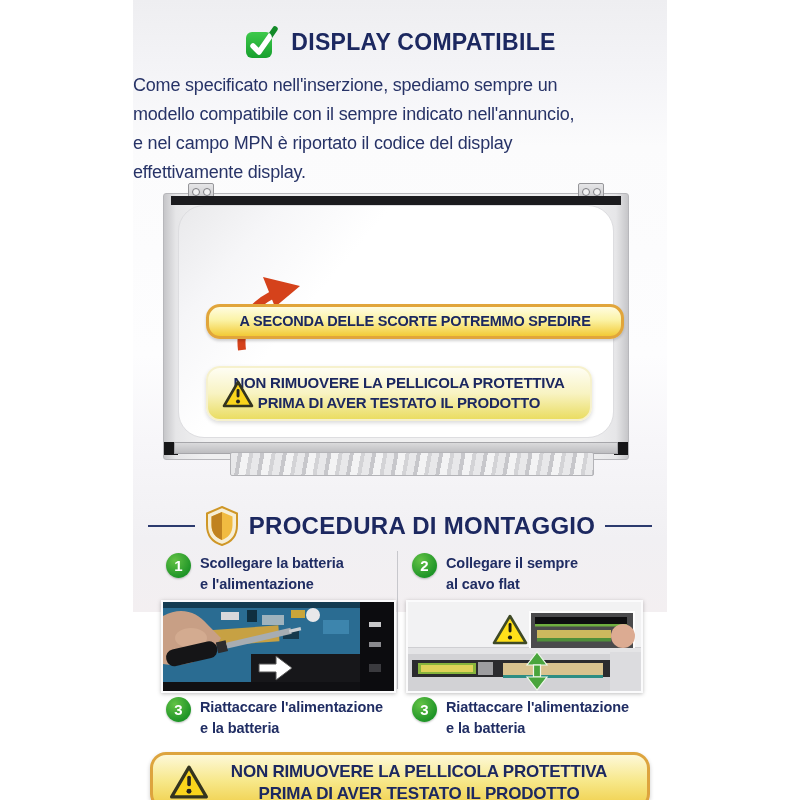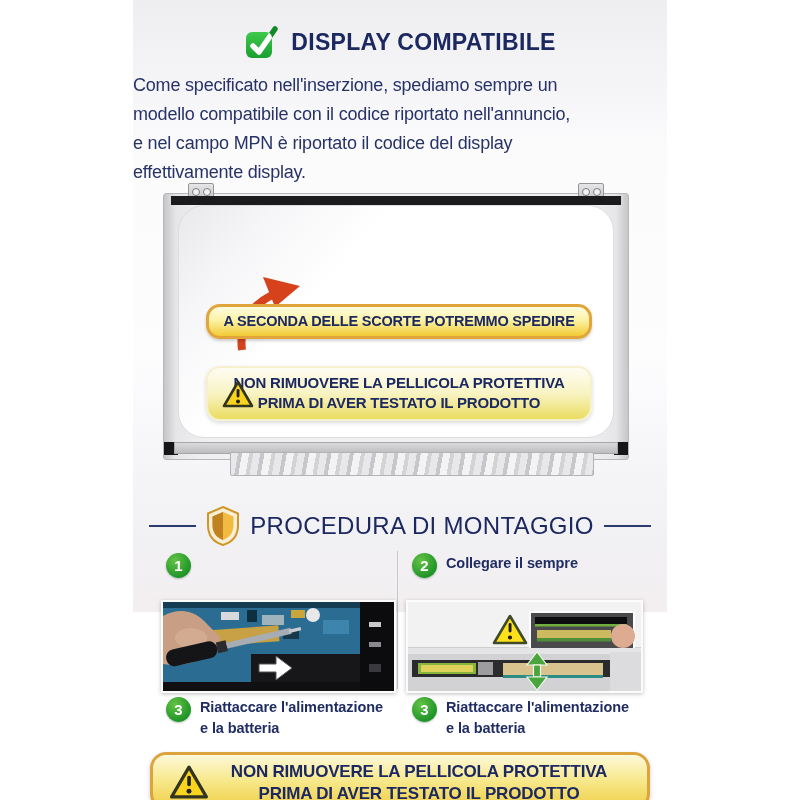--- a/index.html
+++ b/index.html
@@ -33,34 +33,34 @@
   .bottom-rail{position:absolute;left:10px;right:10px;bottom:5px;height:10px;
     background:linear-gradient(#dadadc,#bdbdc0);border:1px solid #a6a6aa;}
   .end-cap{position:absolute;bottom:4px;width:14px;height:13px;background:#161618;}
   .end-cap.left{left:0;} .end-cap.right{right:0;}
   .foil{position:absolute;left:66px;width:362px;height:22px;bottom:-17px;
     background:repeating-linear-gradient(100deg,#e8e8ea 0 7px,#c7c7cb 7px 11px,#f3f3f4 11px 18px,#d3d3d6 18px 22px);
     border:1px solid #b3b3b7;border-radius:2px;}
   .red-arrow{position:absolute;left:70px;top:80px;}
   
   .stock-banner{position:absolute;left:42px;top:110px;width:372px;
-    border:3px solid #e1a53b;border-radius:14px;padding:5px 4px;text-align:center;
+    border:3px solid #e1a53b;border-radius:14px;padding:5px 20px;text-align:center;
     background:linear-gradient(180deg,#fffce0 0%,#fbf3a6 45%,#f2ca35 100%);
     box-shadow:0 2px 3px rgba(0,0,0,0.18);}
   .stock-banner .banner-line{font-size:14.5px;font-weight:bold;color:#1c2860;line-height:19px;letter-spacing:-0.2px;}
   .film-banner{position:absolute;left:42px;top:172px;width:374px;
     border:2px solid #f6f1cd;border-radius:14px;padding:5px 4px 6px 4px;text-align:center;
     background:linear-gradient(180deg,#fefdf3 0%,#f8f3c2 50%,#eadd62 100%);
     box-shadow:0 2px 4px rgba(0,0,0,0.15);}
   .film-banner .tri{position:absolute;left:14px;top:50%;transform:translateY(-50%);}
   .film-banner .banner-line{font-size:15px;font-weight:bold;color:#1c2860;line-height:20px;letter-spacing:-0.2px;}
   
   .proc-header{position:absolute;top:506px;left:0;width:100%;display:flex;align-items:center;justify-content:center;gap:10px;}
   .rule{width:47px;height:2.5px;background:#2c3a6e;}
-  .proc-title{font-size:24px;font-weight:normal;color:#1c2860;letter-spacing:0.3px;}
+  .proc-title{font-size:24px;font-weight:bold;color:#1c2860;letter-spacing:0.3px;}
   .step{position:absolute;display:flex;gap:9px;align-items:flex-start;}
   .badge{width:25px;height:25px;border-radius:50%;flex:0 0 25px;
     background:radial-gradient(circle at 35% 30%,#63c245,#1e9427 72%);
     color:#ffffff;font-weight:bold;font-size:15px;display:flex;align-items:center;justify-content:center;
     box-shadow:0 1px 2px rgba(0,0,0,0.25);}
   .step-text{font-size:14.5px;font-weight:bold;color:#202d63;line-height:21px;letter-spacing:-0.1px;}
   .step.s1{left:33px;top:553px;} .step.s2{left:279px;top:553px;}
   .step.s3a{left:33px;top:697px;} .step.s3b{left:279px;top:697px;}
   .divider{position:absolute;left:264px;top:551px;width:1px;height:138px;background:#c7c7cc;}
   .photo{position:absolute;top:600px;height:89px;border:2px solid #fbfbfc;box-sizing:content-box;
@@ -95,21 +95,21 @@
       </defs>
       <rect x="2" y="7" width="26" height="26" rx="6" fill="url(#gg)"></rect>
       <path d="M9 21 L15 27 L31 4" fill="none" stroke="#128a28" stroke-width="5.5" stroke-linecap="round" stroke-linejoin="round"></path>
       <path d="M9 21 L15 27 L31 4" fill="none" stroke="#ffffff" stroke-width="5.5" stroke-linecap="round" stroke-linejoin="round" clip-path="url(#boxclip)"></path>
     </svg>
     <span class="title">DISPLAY COMPATIBILE</span>
   </div>
 
   <div class="intro">
     <div>Come specificato nell'inserzione, spediamo sempre un</div>
-    <div>modello compatibile con il codice riportato nell'annuncio,</div>
+    <div>modello compatibile con il sempre indicato nell'annuncio,</div>
     <div>e nel campo MPN è riportato il codice del display</div>
     <div>effettivamente display.</div>
   </div>
 
   <div class="panel">
     <div class="bracket left">
         <span class="hole"></span>
         <span class="hole"></span>
       </div>
     <div class="bracket right">
@@ -149,25 +149,30 @@
       <path d="M17 1 L32 7.5 V19 C32 30 25.5 36.5 17 39 C8.5 36.5 2 30 2 19 V7.5 Z" fill="#f6eed6" stroke="#cf9727" stroke-width="2"></path>
       <path d="M17 6 L27.5 10.5 V19 C27.5 27 23 31.8 17 34 C11 31.8 6.5 27 6.5 19 V10.5 Z" fill="#f1bb41"></path>
       <path d="M17 6 L6.5 10.5 V19 C6.5 27 11 31.8 17 34 Z" fill="#c08220"></path>
     </svg>
     <span class="proc-title">PROCEDURA DI MONTAGGIO</span>
     <span class="rule"></span>
   </div>
 
   <div class="step s1">
     <div class="badge">1</div>
+    <div class="step-text">
+      <div>Scollegare la batteria</div>
+      <div>e l'alimentazione</div>
+    </div>
   </div>
   <div class="step s2">
     <div class="badge">2</div>
     <div class="step-text">
       <div>Collegare il sempre</div>
+      <div>al cavo flat</div>
     </div>
   </div>
 
   <div class="divider"></div>
 
   <div class="photo left">
     <svg width="231" height="89" viewBox="0 0 231 89">
       <rect width="231" height="89" fill="#2a6c92"></rect>
       <rect width="231" height="6" fill="#143c52"></rect>
       <rect x="58" y="10" width="18" height="8" fill="#d9d9db"></rect>

